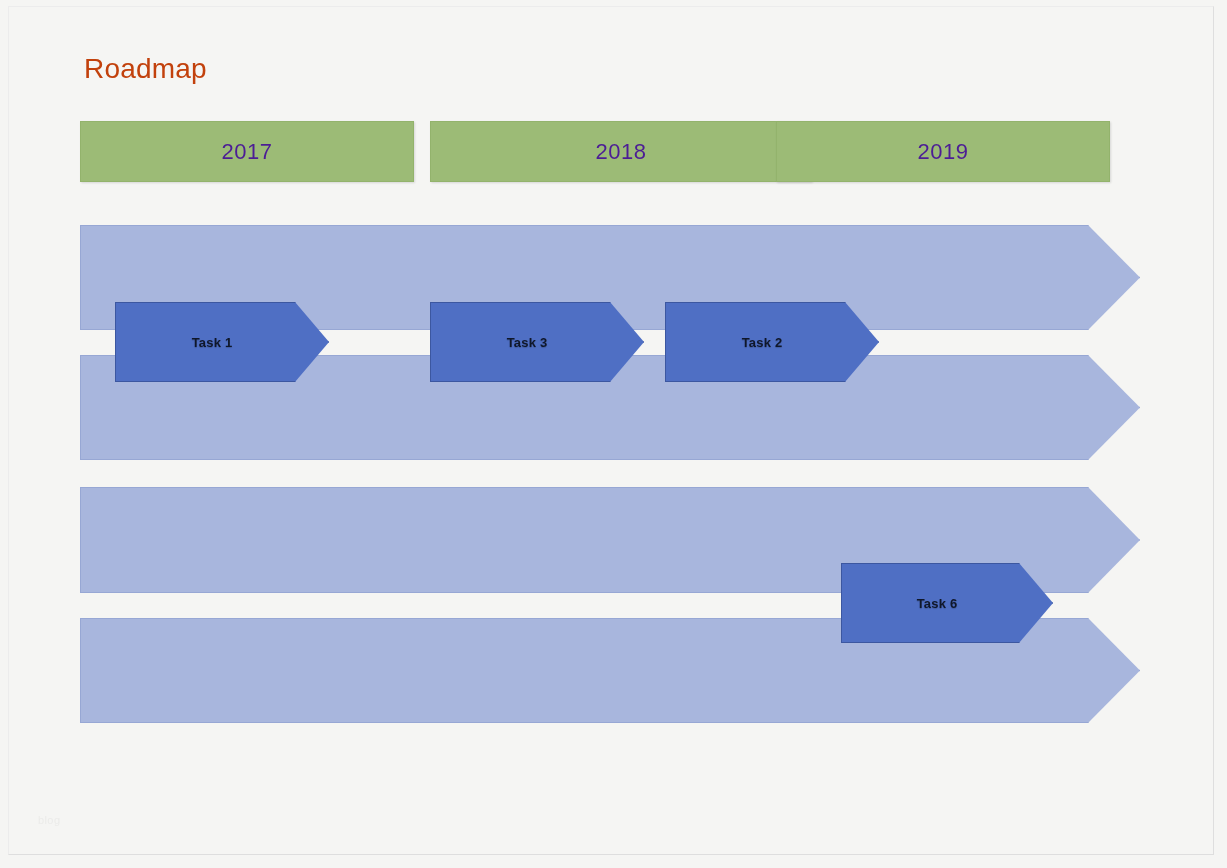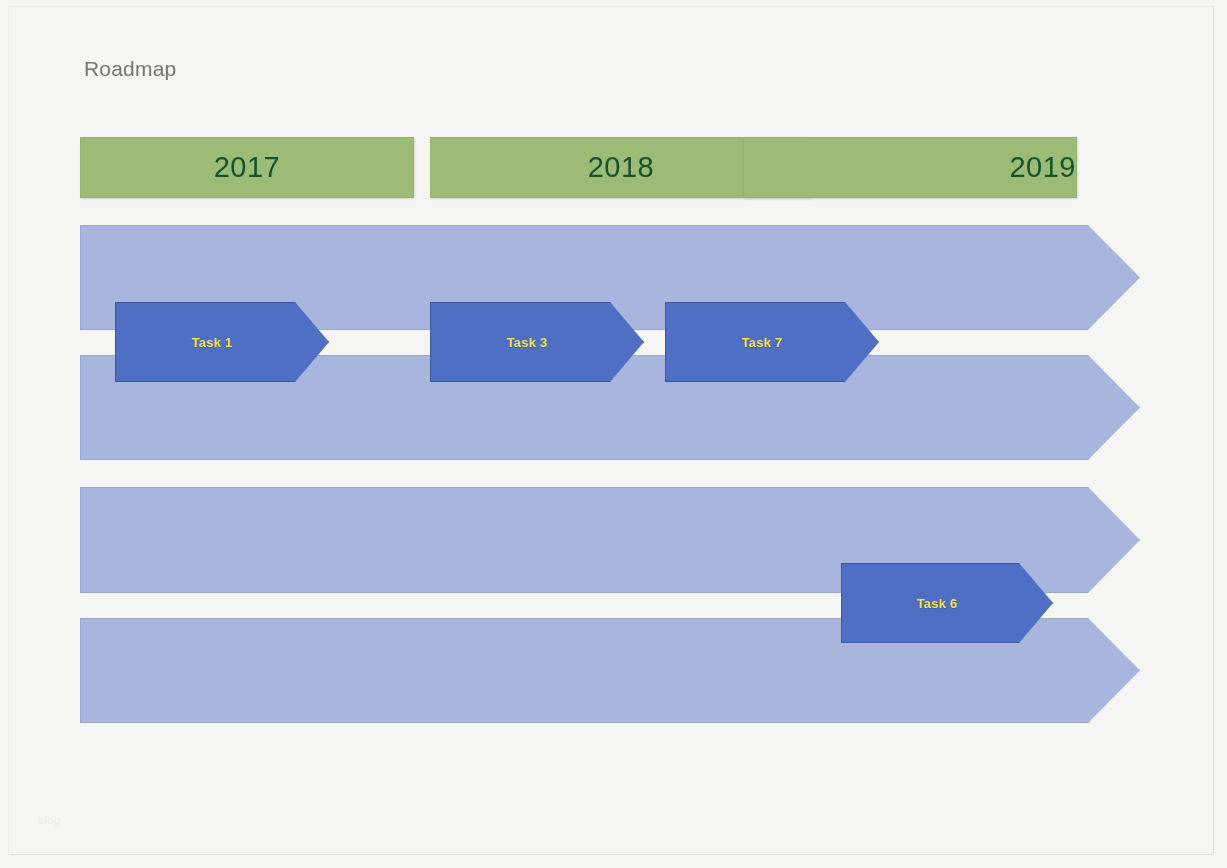--- a/index.html
+++ b/index.html
@@ -33,47 +33,46 @@
     border-top: 1px solid #ececec;
     border-left: 1px solid #ececec;
     box-sizing: border-box;
   }
 
   
   #page-title {
     position: absolute;
     left: 84px;
     top: 53px;
-    font-size: 21px;
+    font-size: 28px;
     line-height: 32px;
-    color: #737373;
+    color: #c2410c;
     letter-spacing: 0.2px;
     white-space: nowrap;
   }
 
   
   .year-band {
     position: absolute;
     top: 121px;
     height: 61px;
     background: #9cbb76;
     border: 1px solid #93b36c;
     box-sizing: border-box;
     display: flex;
     align-items: center;
     justify-content: center;
-    color: #14532d;
-    font-size: 29px;
+    color: #4c1d95;
+    font-size: 22px;
     letter-spacing: 0.5px;
     box-shadow: 1px 1px 2px rgba(0,0,0,0.12);
-    margin-top: 16px;
   }
   .year-0 { left: 80px;  width: 334px; }
   .year-1 { left: 430px; width: 382px; justify-content: center; }
-  .year-2 { left: 743px; width: 334px; justify-content: flex-end; }
+  .year-2 { left: 776px; width: 334px; }
 
   
   .lane {
     position: absolute;
     left: 80px;
     width: 1060px;
     background: #a8b6dd;
     border: 1px solid #97a7d4;
     box-sizing: border-box;
     clip-path: polygon(0 0, calc(100% - 52px) 0, 100% 50%, calc(100% - 52px) 100%, 0 100%);
@@ -88,21 +87,21 @@
   .task {
     position: absolute;
     height: 80px;
     background: #4f6fc4;
     border: 1px solid #3c57a0;
     box-sizing: border-box;
     clip-path: polygon(0 0, calc(100% - 34px) 0, 100% 50%, calc(100% - 34px) 100%, 0 100%);
     display: flex;
     align-items: center;
     justify-content: center;
-    color: #fde047;
+    color: #0f172a;
     font-size: 13px;
     font-weight: bold;
     letter-spacing: 0.2px;
     text-shadow: 0 1px 1px rgba(0,0,0,0.18);
   }
   .task-label {
     
     transform: translateX(-10px);
     pointer-events: none;
   }
@@ -149,21 +148,21 @@
   <div class="lane lane-2"></div>
   <div class="lane lane-3"></div>
 
   <div class="task task-0">
     <span class="task-label">Task 1</span>
   </div>
   <div class="task task-2">
     <span class="task-label">Task 3</span>
   </div>
   <div class="task task-4">
-    <span class="task-label">Task 7</span>
+    <span class="task-label">Task 2</span>
   </div>
   <div class="task task-5">
     <span class="task-label">Task 6</span>
   </div>
 
   <div id="watermark">blog</div>
 
 </div>
 
 </body></html>

